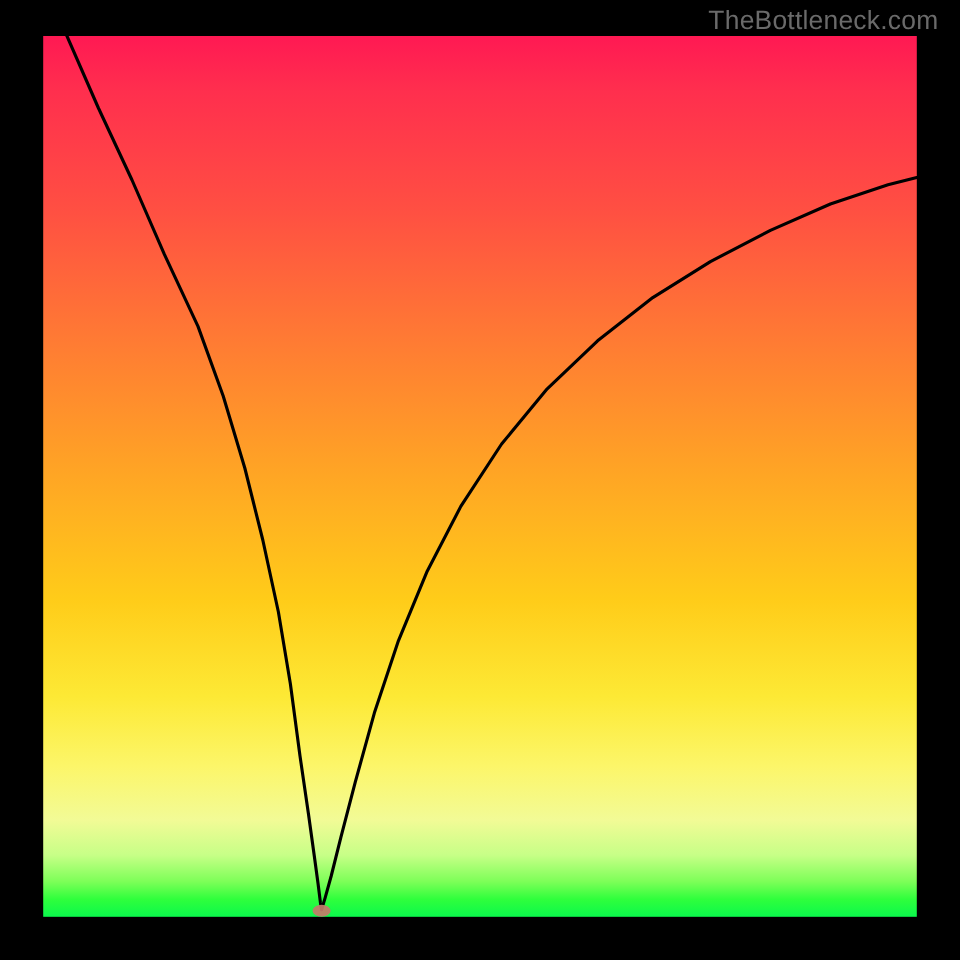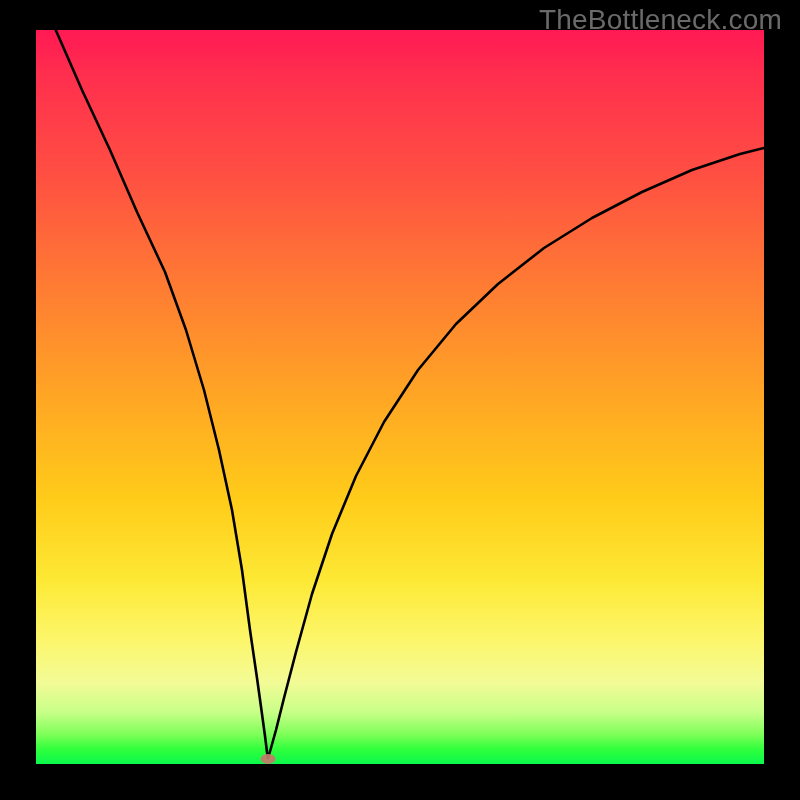--- a/index.html
+++ b/index.html
@@ -13,21 +13,21 @@
   .container {
     position: relative;
     width: 800px;
     height: 800px;
   }
   .watermark {
     position: absolute;
     top: 4px;
     right: 18px;
     font-family: Arial, Helvetica, sans-serif;
-    font-size: 28px;
+    font-size: 22px;
     font-weight: 500;
     color: #6a6a6a;
     letter-spacing: 0.2px;
     z-index: 10;
   }
   .plot-area {
     position: absolute;
     left: 36px;
     top: 30px;
     width: 728px;

